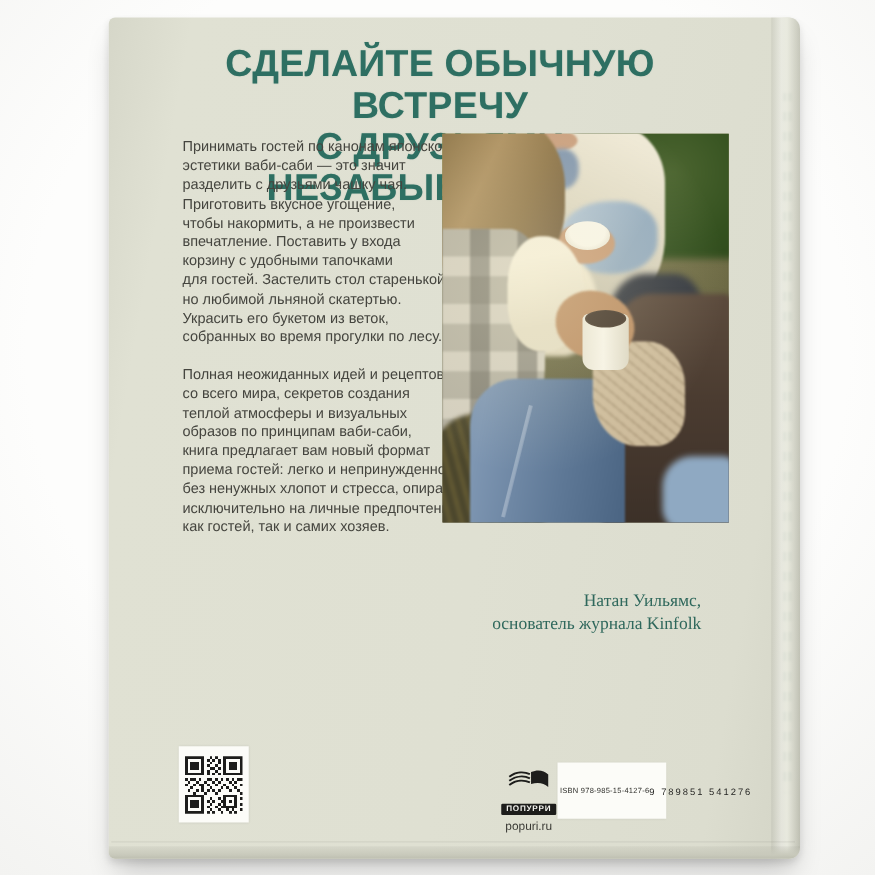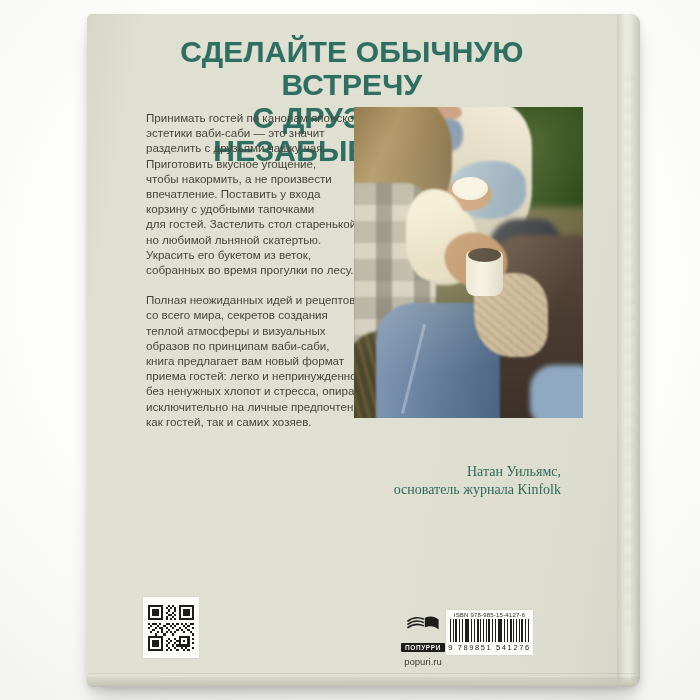--- a/index.html
+++ b/index.html
@@ -109,21 +109,21 @@
     background:#8fa9c2;filter:blur(2.5px);}
   .ph-light{left:0;top:0;width:229px;height:311px;
     background:radial-gradient(circle at 32% 38%, rgba(255,248,214,0.28), rgba(255,248,214,0) 62%);}
 
   .quote{
     position:absolute;left:272px;top:431px;width:202px;
     font-family:"Liberation Serif", serif;font-style:italic;
     font-size:14.2px;line-height:17.7px;color:#2d6a5d;white-space:pre-line;
   }
   .quote-author{
-    margin-top:0;font-style:normal;text-align:right;white-space:pre-line;
+    margin-top:10px;font-style:normal;text-align:right;white-space:pre-line;
     font-size:14px;line-height:18px;color:#2f685c;
   }
 
   .qr{
     position:absolute;left:56px;top:583px;width:56px;height:61px;
     background:#fcfcf8;display:flex;align-items:center;justify-content:center;
     box-shadow:0 0 2px rgba(0,0,0,0.08);
   }
   .qr svg{width:46px;height:46px;}
 
@@ -134,21 +134,21 @@
   .publisher-name{
     display:inline-block;background:#1d1d1b;color:#f4f4ef;
     font-size:6.5px;font-weight:700;letter-spacing:0.6px;padding:1.5px 4px 1px;
     border-radius:1px;margin-top:1px;
   }
   .publisher-url{font-size:9.5px;margin-top:2px;color:#3b3b36;}
 
   .barcode{
     position:absolute;left:359px;top:596px;width:87px;height:45px;
     background:#fcfcf8;box-shadow:0 0 2px rgba(0,0,0,0.08);
-    display:flex;flex-direction:column;align-items:center;padding:2px 2px 1px;
+    display:flex;flex-direction:row;align-items:center;padding:2px 2px 1px;
     box-sizing:border-box;
   }
   .isbn-label{font-size:6px;letter-spacing:0.2px;color:#2c2c28;white-space:nowrap;}
   .bars{
     width:79px;height:23px;margin-top:1px;
     background:
       repeating-linear-gradient(90deg,#1e1e1c 0 1px, transparent 1px 3px),
       repeating-linear-gradient(90deg, transparent 0 5px, #1e1e1c 5px 7px, transparent 7px 11px);
   }
   .ean-digits{font-size:7.5px;letter-spacing:1.6px;color:#1f1f1d;margin-top:1px;white-space:nowrap;}

